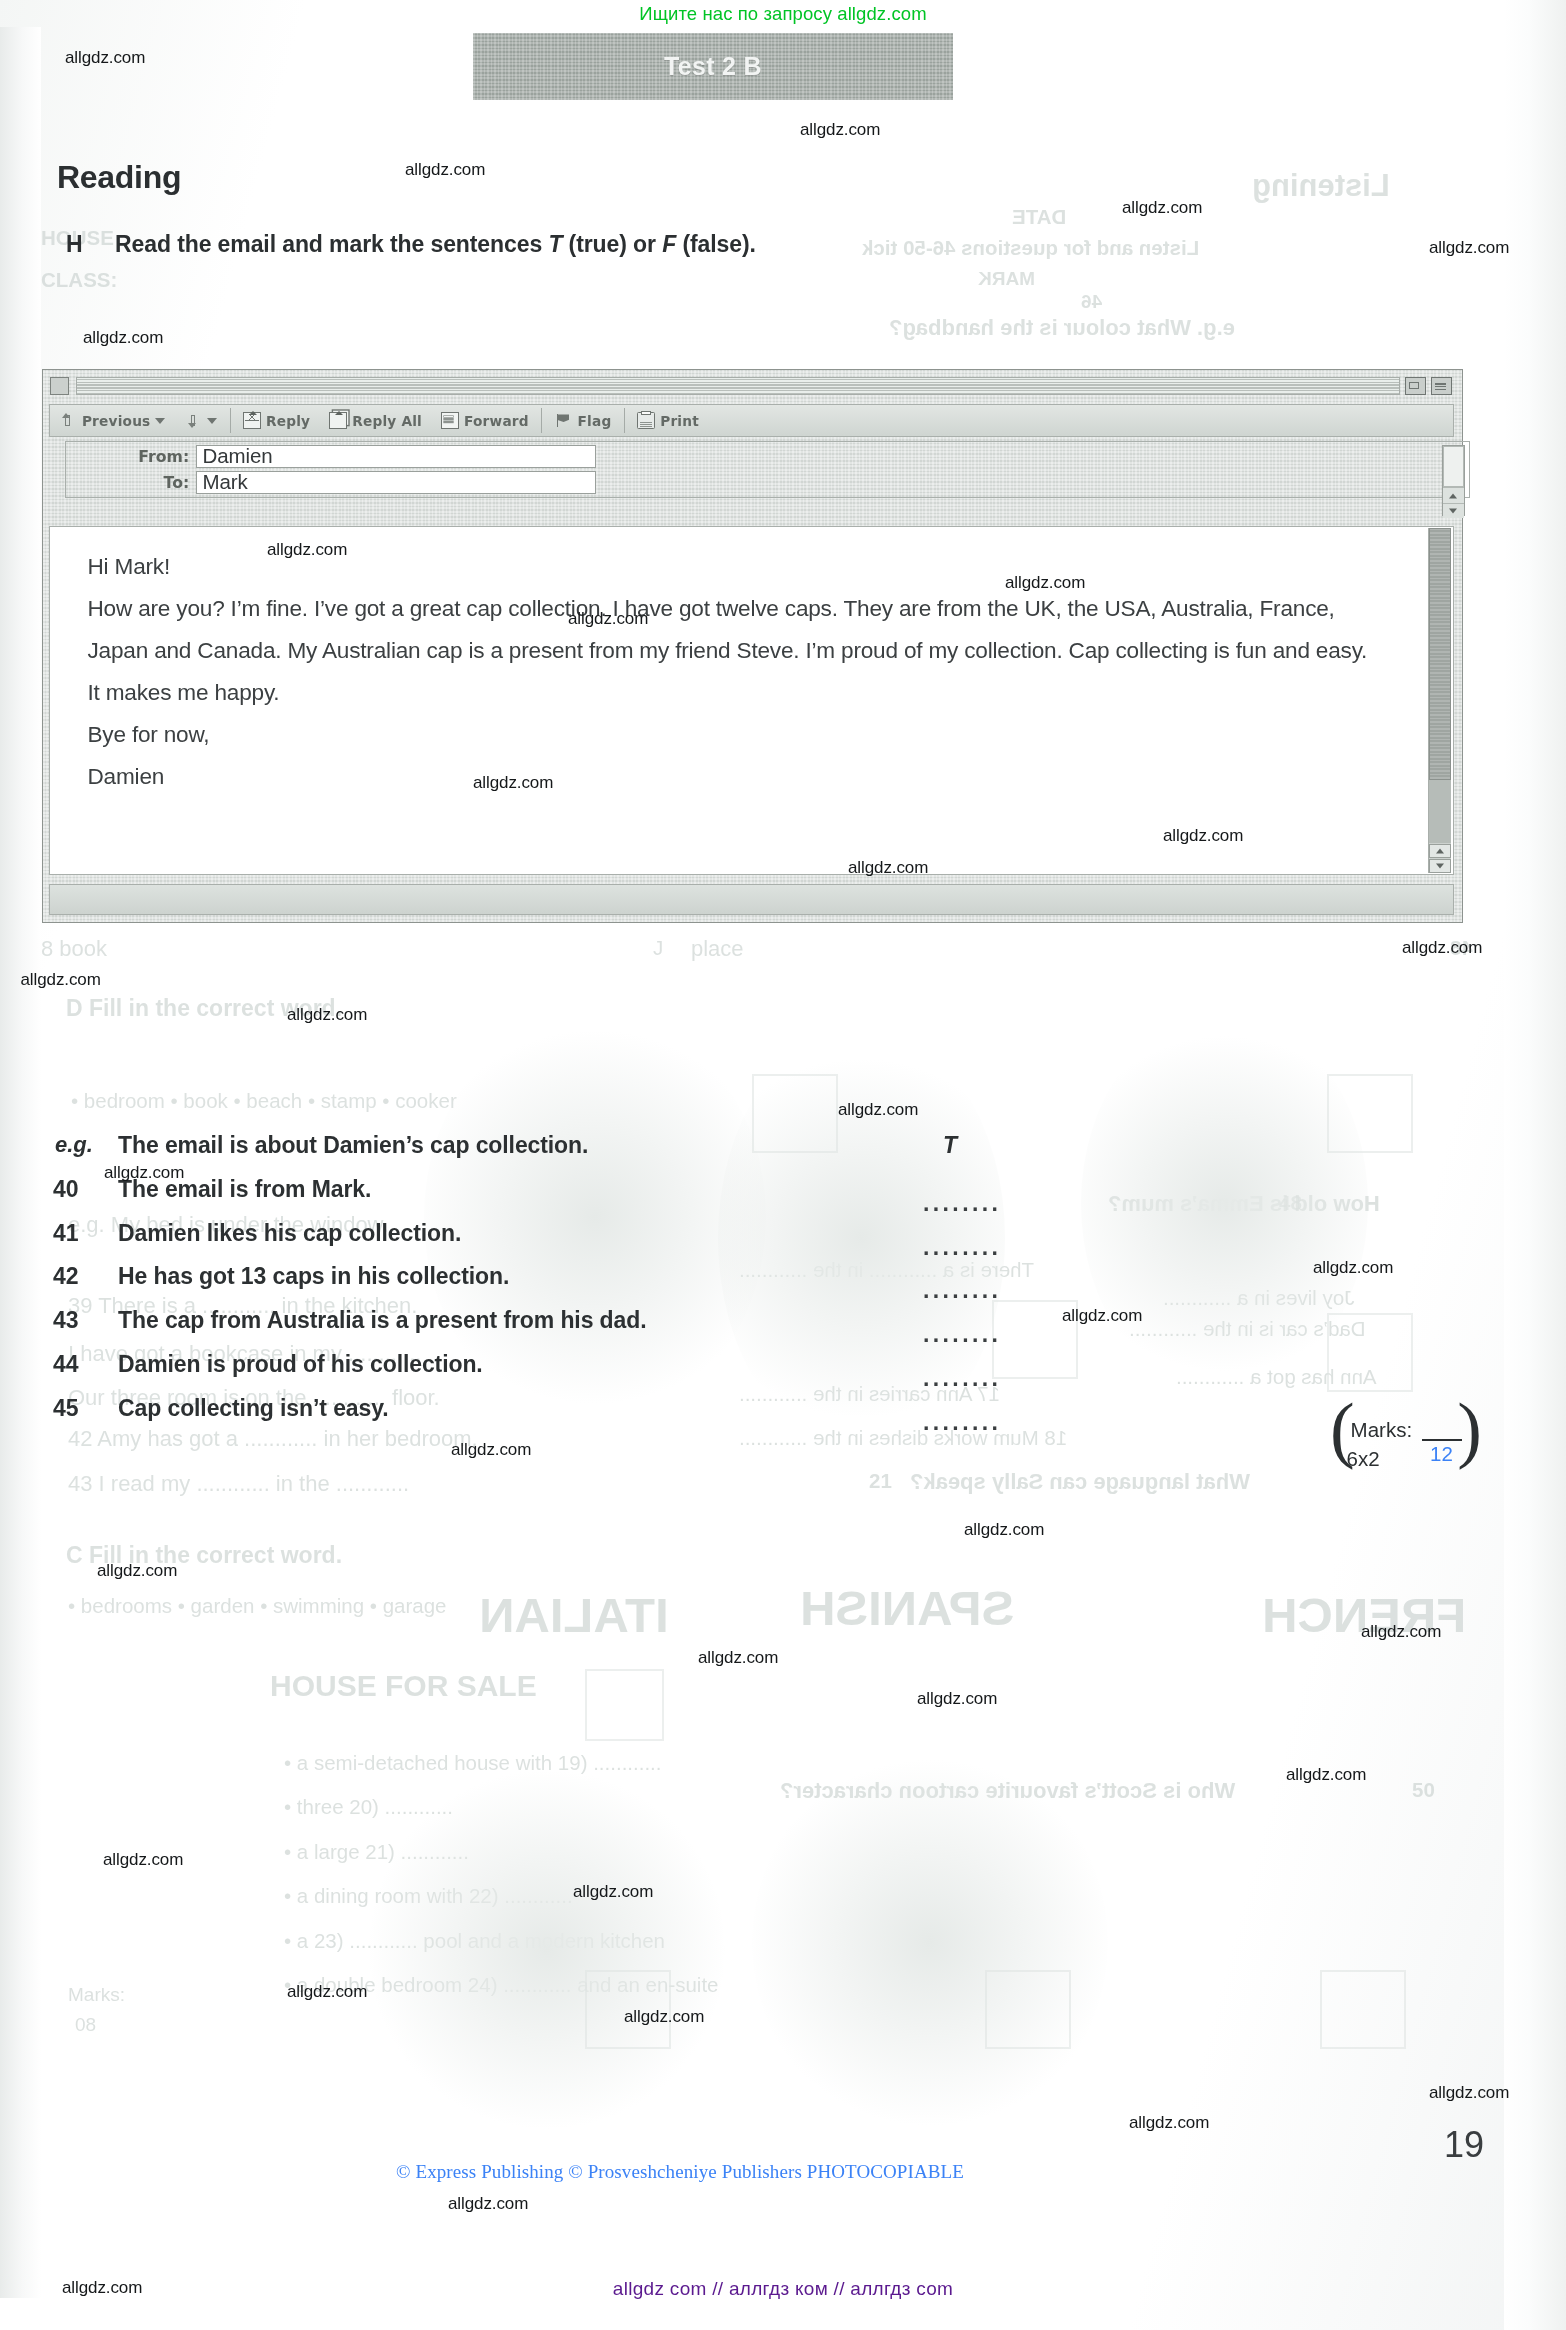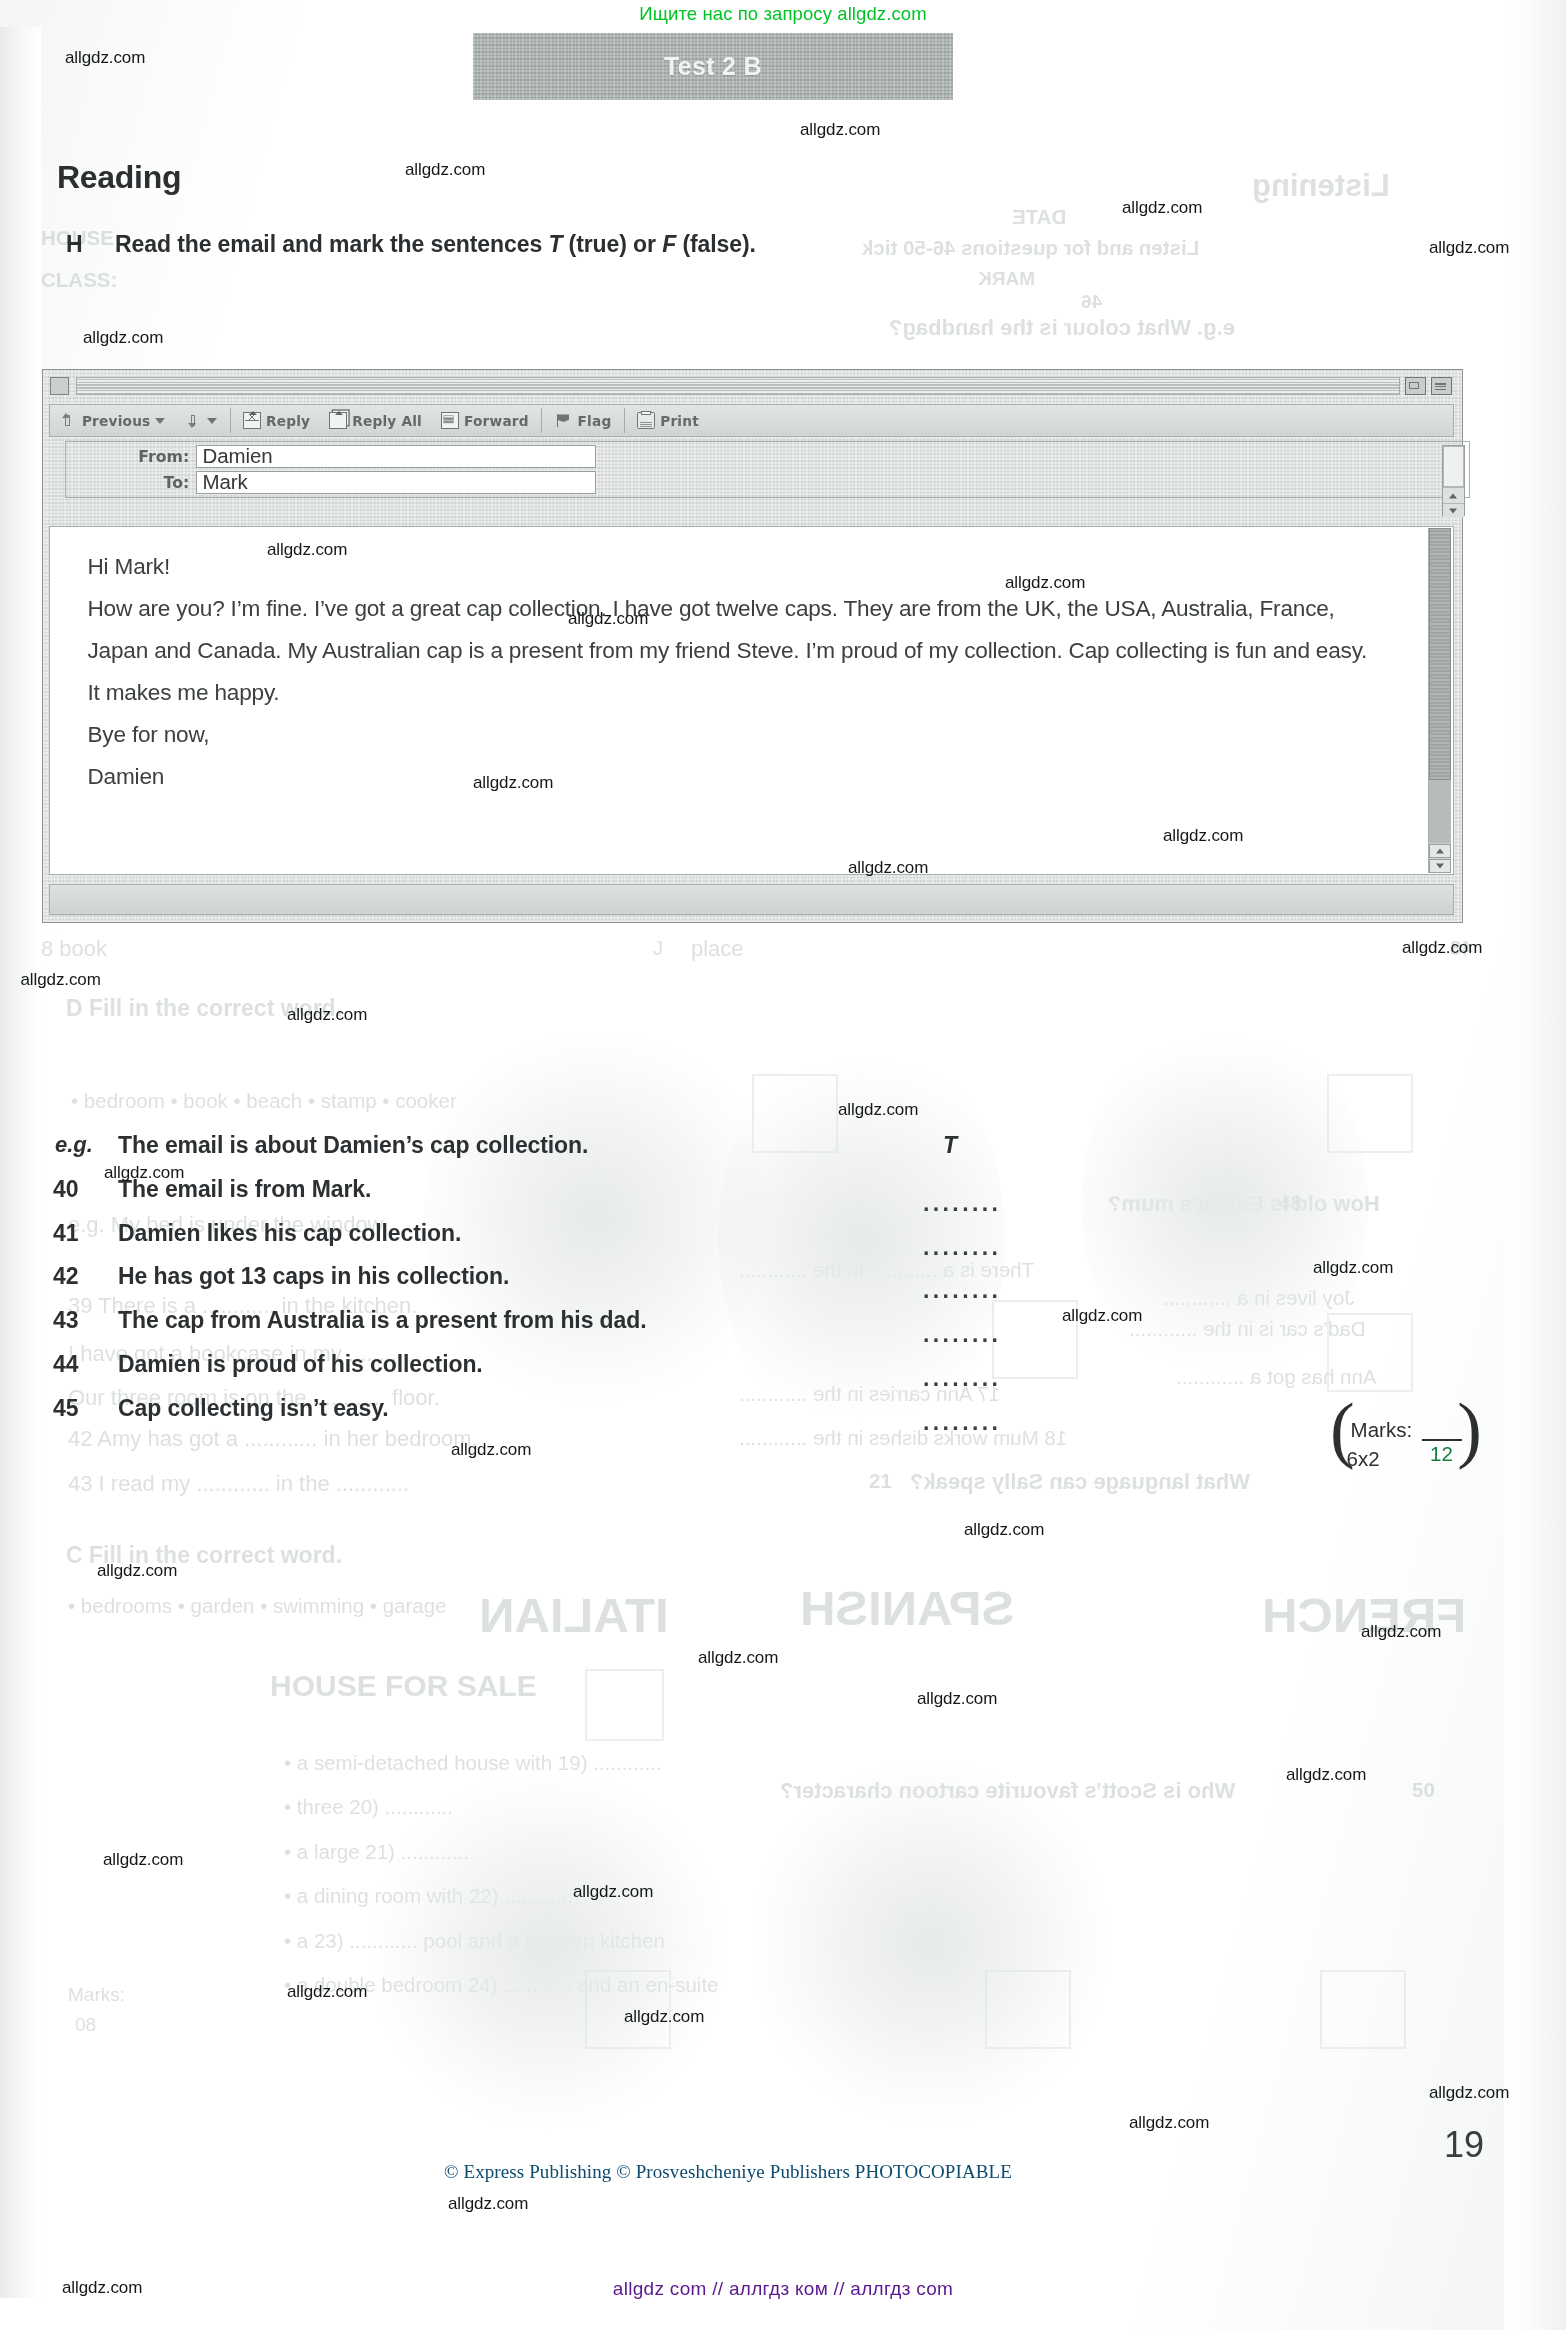--- a/index.html
+++ b/index.html
@@ -565,40 +565,39 @@
   .marks-line {
     position: absolute;
     left: 81px; top: 37px;
     width: 40px; height: 2.1px;
     background: #2c3032;
   }
   .marks-den {
     position: absolute;
     left: 89px; top: 40px;
     font-size: 20.5px;
-    color: #15803d;
+    color: #3b82f6;
   }
   .marks-mult {
     position: absolute;
     left: 5.5px; top: 45px;
     font-size: 20.5px;
     color: #2c3032;
   }
 
   
   .footer-credit {
     position: absolute;
     left: 0; top: 2161px;
     width: 1360px;
     text-align: center;
     font-size: 19px;
-    color: #0c4a6e;
+    color: #3b82f6;
     font-family: "Liberation Serif", serif;
     letter-spacing: 0.1px;
-    padding-left: 48px;
   }
   .page-number {
     position: absolute;
     right: 82px; top: 2124px;
     font-size: 36px;
     color: #3a3e40;
     font-family: "Liberation Sans", sans-serif;
   }
   .bottom-purple {
     position: absolute;

